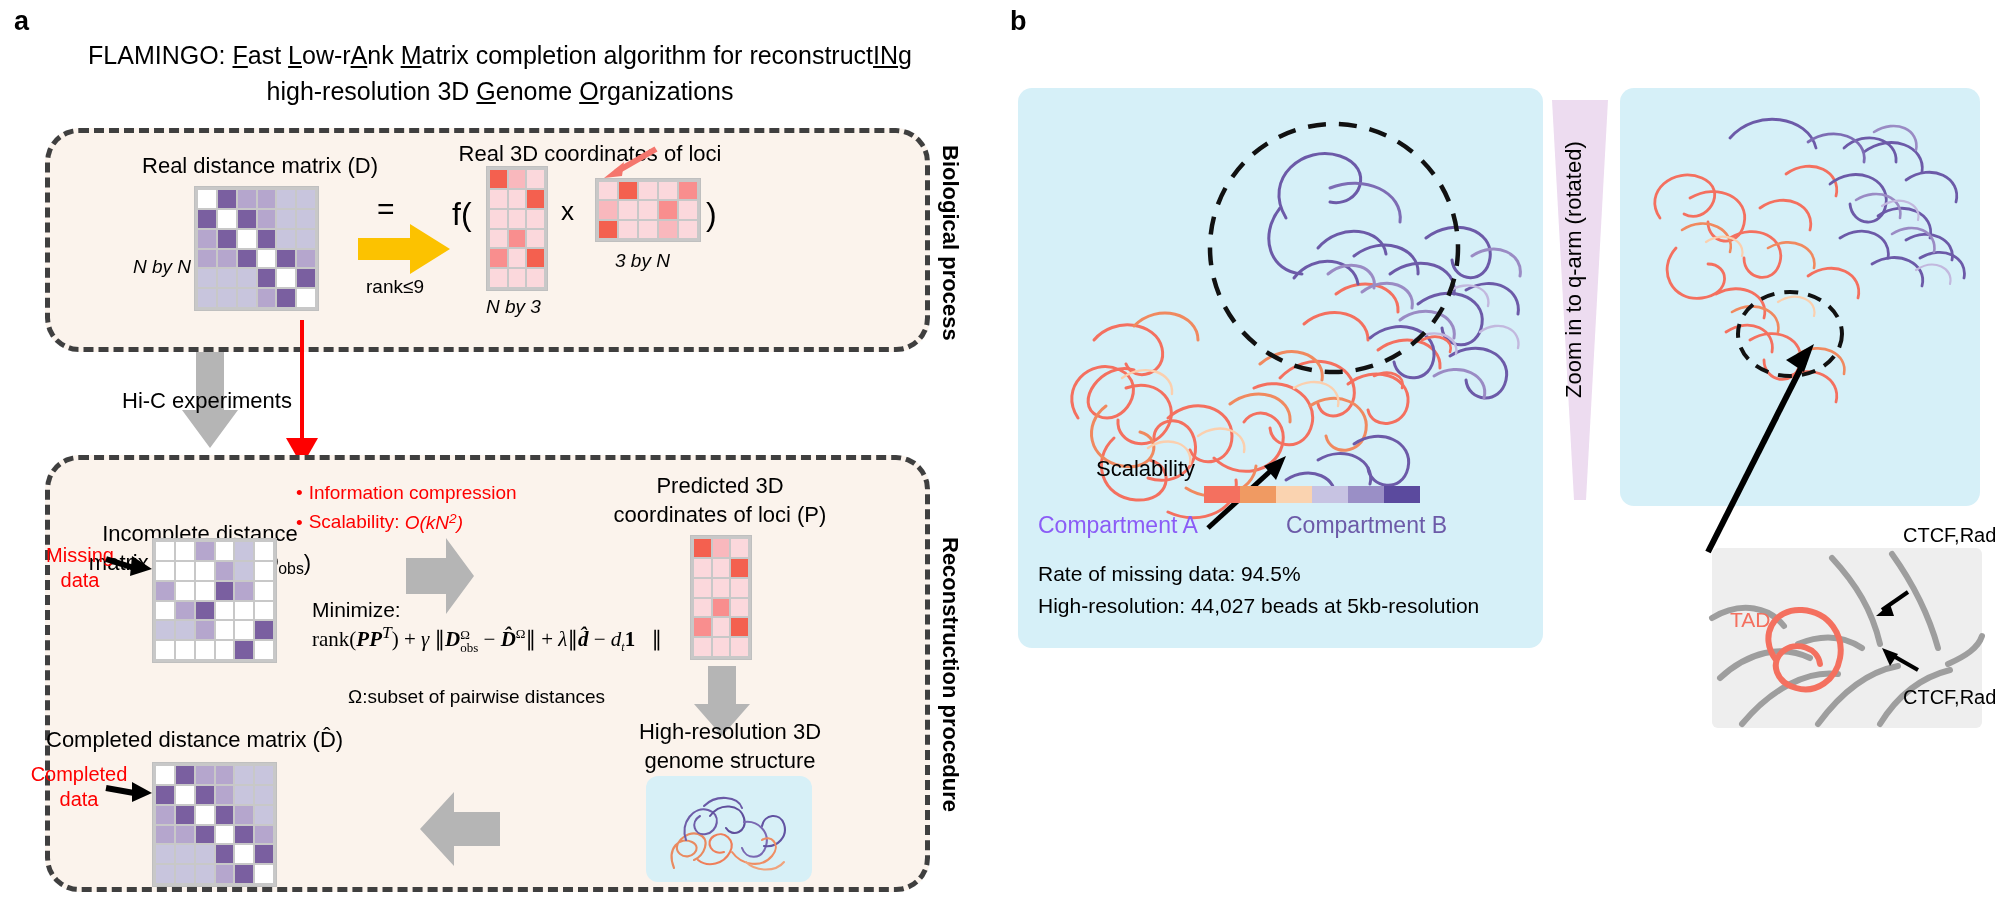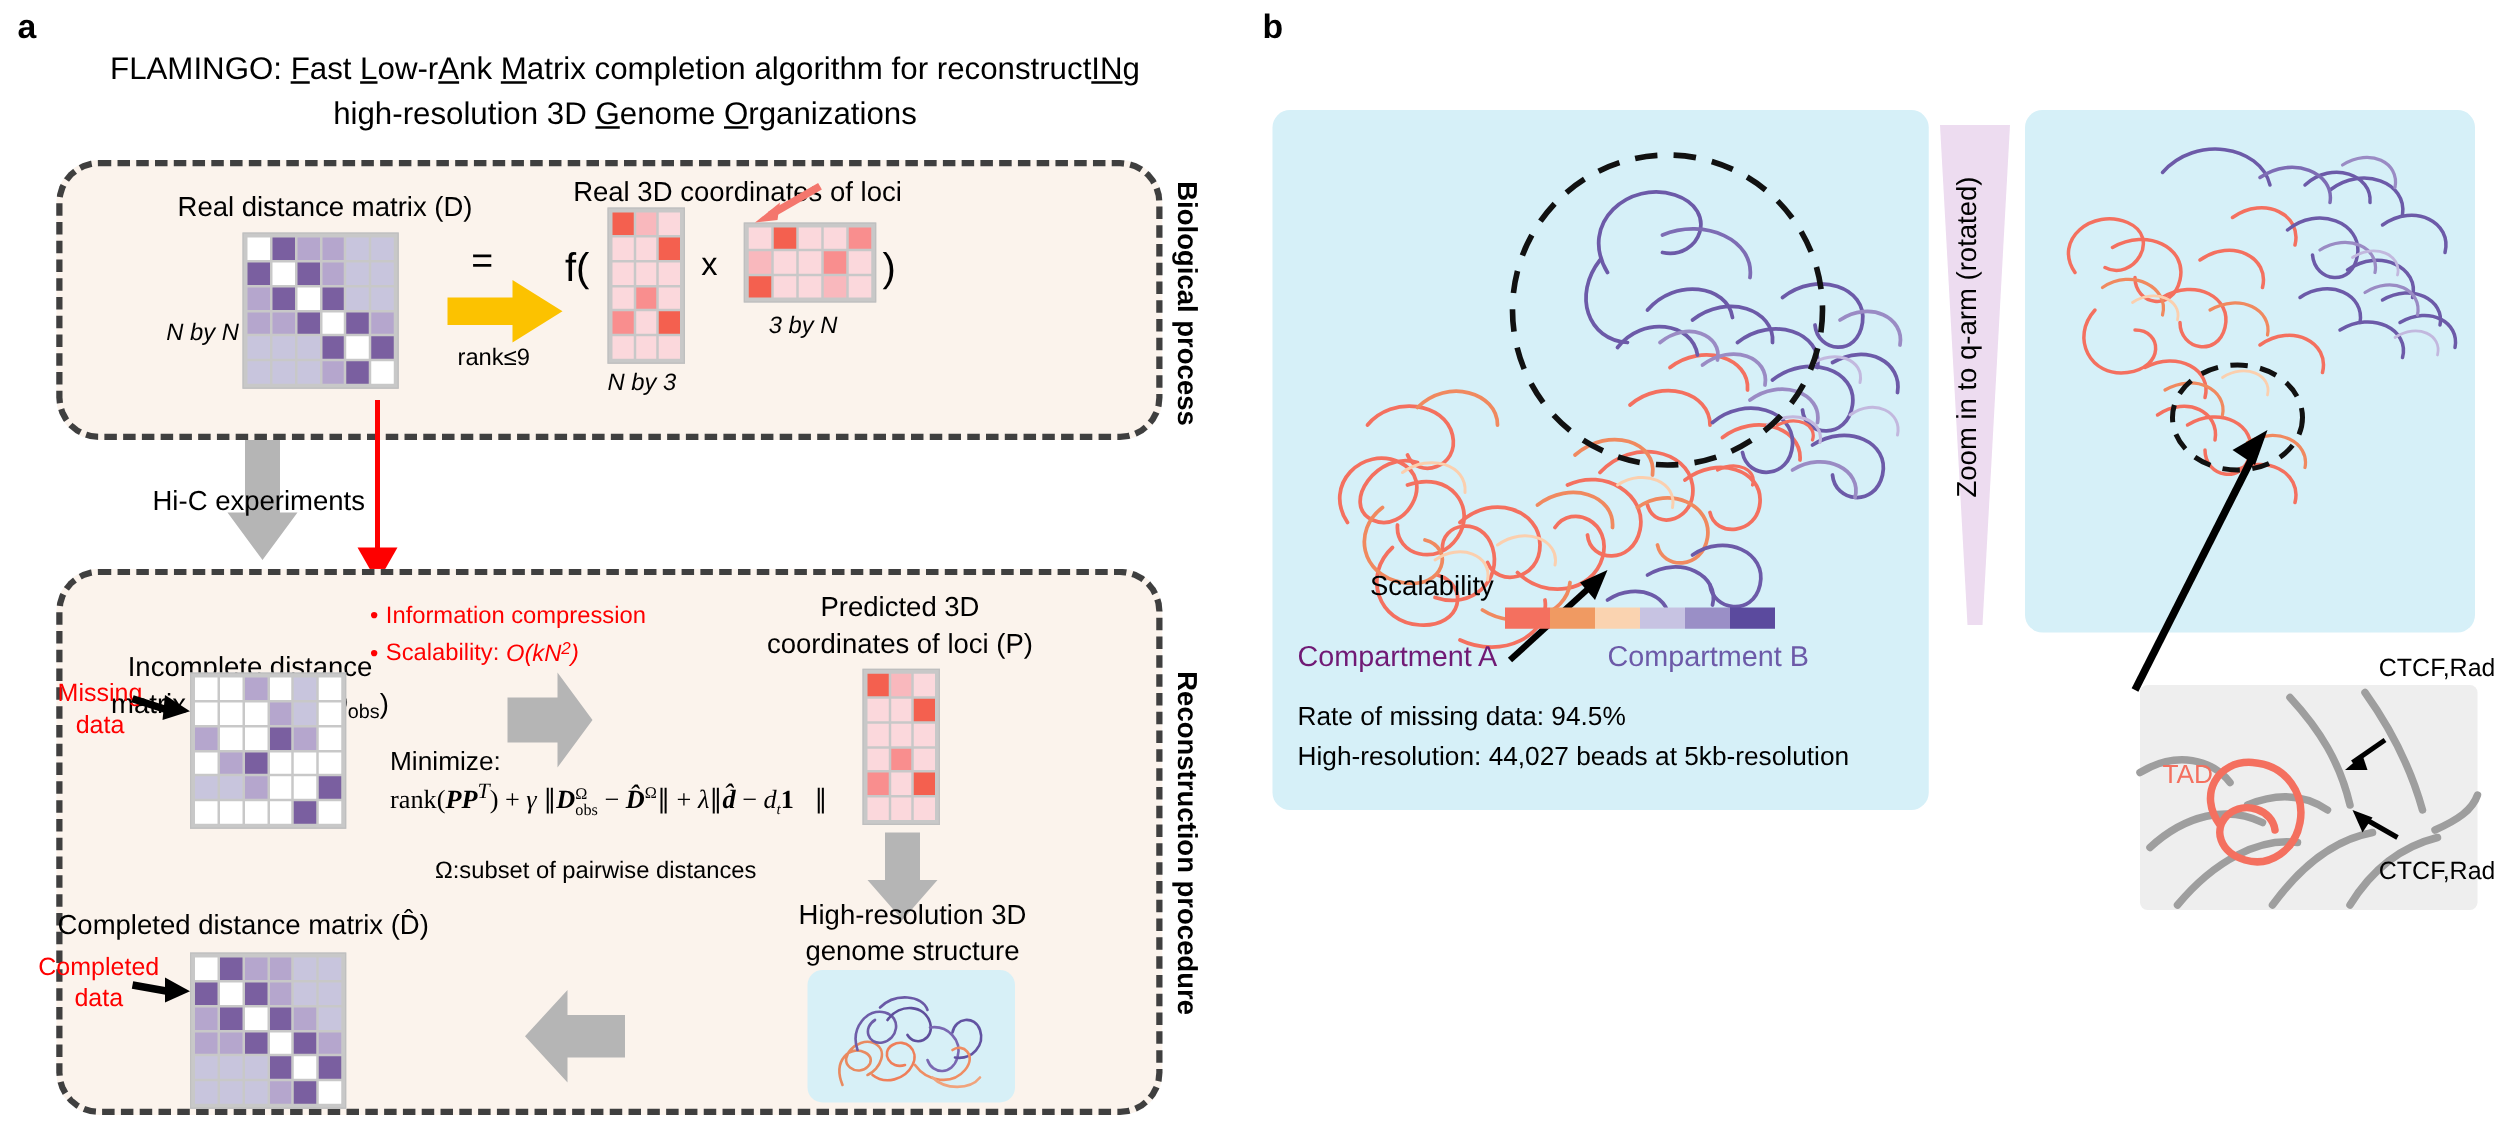--- a/index.html
+++ b/index.html
@@ -504,21 +504,21 @@
     <div style="position:absolute; left:78px; top:368px; font-size:22px;">Scalability</div>
 
     <div class="cbar" id="legend-colorbar" style="left:186px; top:398px;">
         <div style="background: rgb(244, 112, 95);"></div>
         <div style="background: rgb(240, 154, 98);"></div>
         <div style="background: rgb(250, 211, 176);"></div>
         <div style="background: rgb(199, 195, 226);"></div>
         <div style="background: rgb(154, 143, 198);"></div>
         <div style="background: rgb(91, 74, 158);"></div>
       </div>
-    <div class="legendlabel" style="left:20px; top:424px; color:#701a75;">Compartment A</div>
+    <div class="legendlabel" style="left:20px; top:424px; color:#8b5cf6;">Compartment A</div>
     <div class="legendlabel" style="left:268px; top:424px; color:#6c5aa8;">Compartment B</div>
 
     <div class="statline" style="left:20px; top:470px;">
       <div>Rate of missing data: 94.5%</div>
       <div>High-resolution: 44,027 beads at 5kb-resolution</div>
     </div>
   </div>
 
   <div style="position:absolute; left:552px; top:100px;">
     <svg width="56" height="400" viewBox="0 0 56 400">

